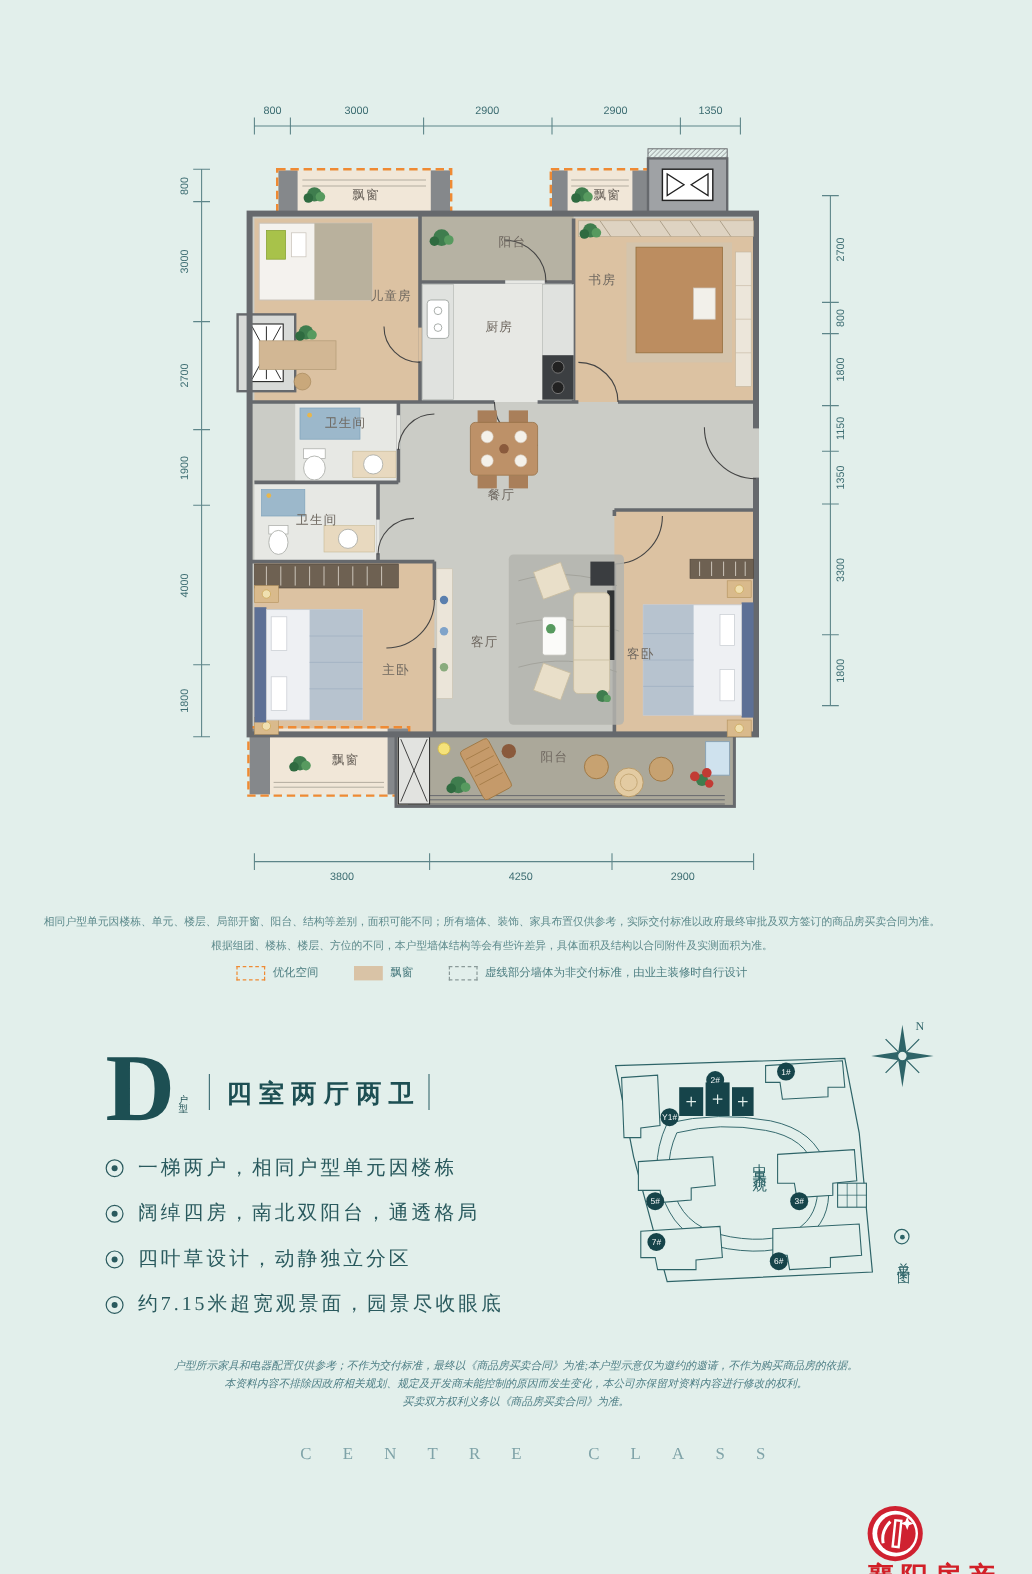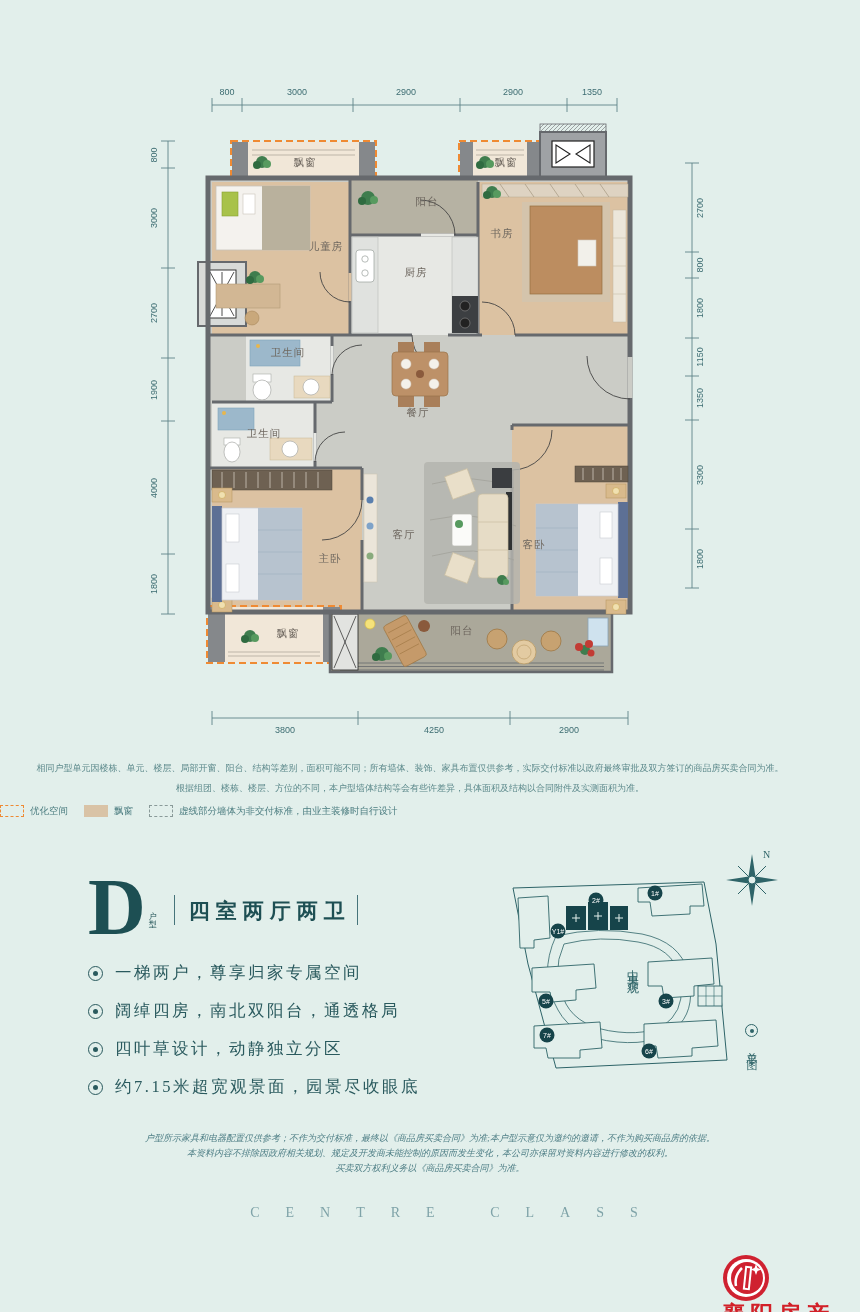--- a/index.html
+++ b/index.html
@@ -4,21 +4,21 @@
 <style>
   html,body{margin:0;padding:0;}
   .page{position:relative;width:860px;height:1312px;background:#e2efeb;overflow:hidden;
         font-family:"Liberation Serif","DejaVu Serif",serif;}
   svg{position:absolute;left:0;top:0;}
   .plan-svg{left:0;top:0;}
   
   .notes{position:absolute;top:763px;left:0;width:820px;text-align:center;color:#5d8a8c;
          font-size:9px;line-height:10px;font-family:"Liberation Sans","DejaVu Sans",sans-serif;}
   .notes .nline{margin:0 0 10px 0;}
-  .legend-row{display:flex;justify-content:flex-start;align-items:center;gap:16px;margin-top:12px;
+  .legend-row{display:flex;justify-content:center;align-items:center;gap:30px;margin-top:12px;
               color:#4c7d80;font-size:9.5px;}
   .legend-item{display:flex;align-items:center;gap:6px;}
   .sw{width:24px;height:12px;box-sizing:border-box;}
   .sw-opt{border:1.6px dashed #ef8a33;}
   .sw-bay{background:#d9c3a6;}
   .sw-dash{border:1.3px dashed #8a9a99;}
   
   .unit{position:absolute;left:88px;top:872px;color:#1d4f53;}
   .unit-head{display:flex;align-items:center;}
   .uletter{font-size:80px;line-height:70px;font-weight:bold;}
@@ -409,21 +409,21 @@
     <span class="uletter">D</span>
     <span class="uletter-sub">户型</span>
     <span class="udiv"></span>
     <span class="ulayout">四室两厅两卫</span>
     <span class="udiv"></span>
   </div>
 </div>
 <ul class="features">
   <li>
         <span class="fbullet"></span>
-        <span>一梯两户，尊享归家专属空间</span>
+        <span>一梯两户，相同户型单元因楼栋</span>
       </li>
   <li>
         <span class="fbullet"></span>
         <span>阔绰四房，南北双阳台，通透格局</span>
       </li>
   <li>
         <span class="fbullet"></span>
         <span>四叶草设计，动静独立分区</span>
       </li>
   <li>

